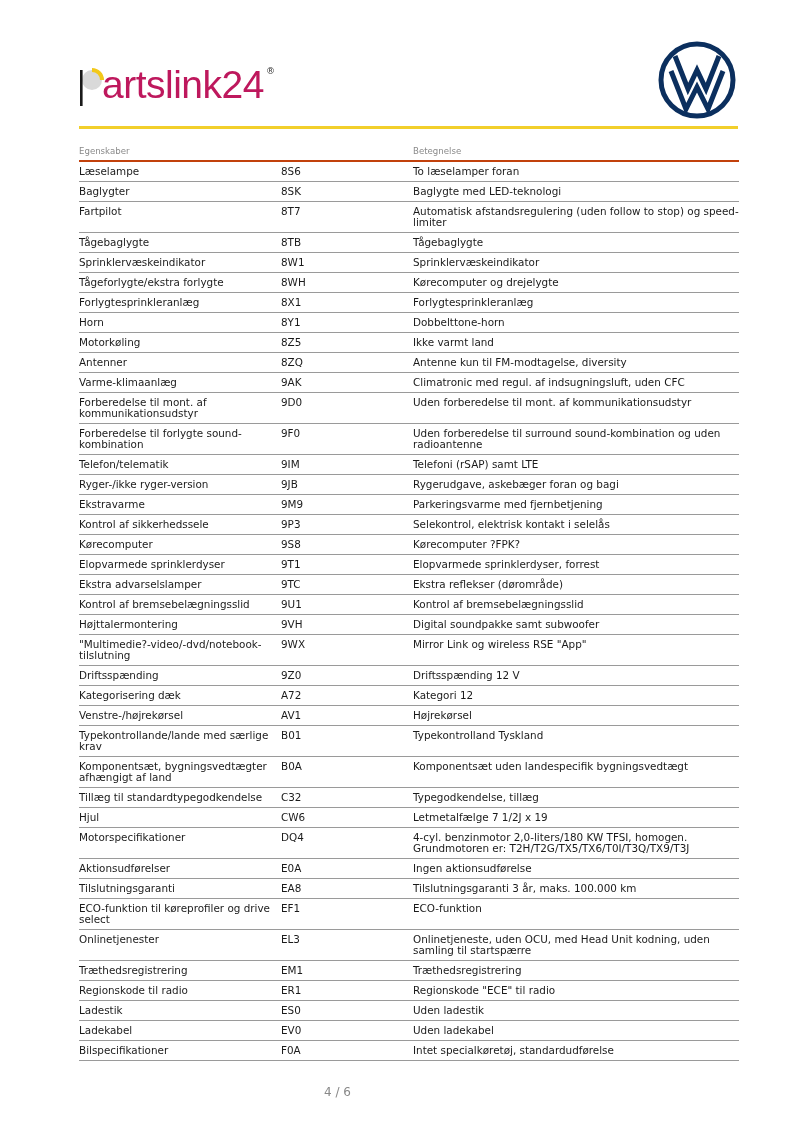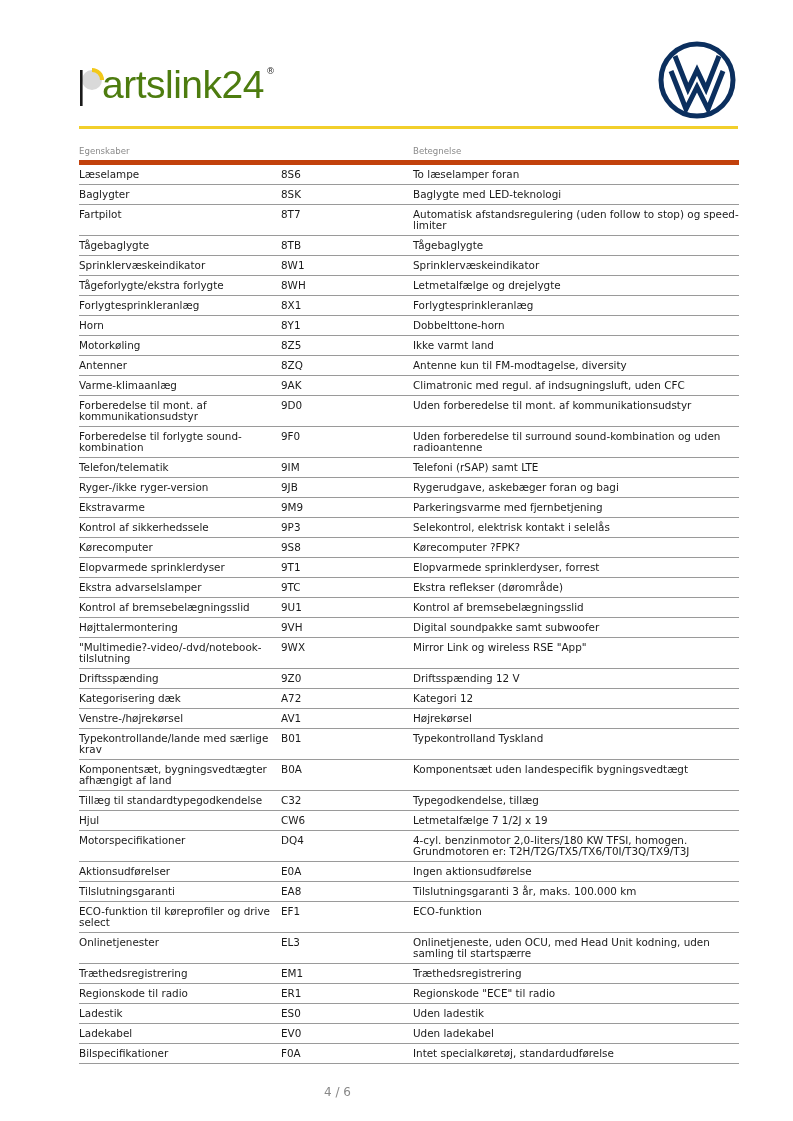--- a/index.html
+++ b/index.html
@@ -7,34 +7,34 @@
       width: 793px; height: 1121px; position: relative; overflow: hidden;
       font-family: "DejaVu Sans", sans-serif; color: #1a1a1a;
     }
     .logo {
       position: absolute; left: 78px; top: 62px; height: 50px;
       display: flex; align-items: flex-start;
     }
     .logo-p { width: 26px; height: 46px; position: relative; }
     .logo-text {
       font-family: "Liberation Sans", sans-serif; font-size: 39px; letter-spacing: -0.5px;
-      color: #4d7c0f; line-height: 46px; margin-left: -2px;
+      color: #be185d; line-height: 46px; margin-left: -2px;
     }
     .logo-reg { font-size: 9px; margin-left: 2px; margin-top: 4px; color: #333; }
     .vw-logo { position: absolute; left: 657px; top: 40px; width: 80px; height: 80px; }
     .yellow-rule {
       position: absolute; left: 79px; top: 126px; width: 659px; height: 3px; background: #f2cf2b;
     }
     table.spec {
       position: absolute; left: 79px; top: 145px; width: 660px;
       border-collapse: collapse; font-size: 10.4px; line-height: 11px;
     }
     table.spec th {
       font-weight: normal; color: #8a8a8a; text-align: left; font-size: 8.6px;
-      padding: 1px 0 3px 0; border-bottom: 5px solid #c2410c;
+      padding: 1px 0 3px 0; border-bottom: 2px solid #c2410c;
     }
     table.spec td {
       padding: 4px 0 4px 0; vertical-align: top; border-bottom: 1px solid #9a9a9a;
     }
     table.spec tr.two td { height: 22px; }
     col.c1 { width: 202px; }
     col.c2 { width: 132px; }
     .page-num {
       position: absolute; left: 0; width: 675px; top: 1085px; text-align: center;
       font-size: 12px; color: #888;
@@ -96,21 +96,21 @@
         <td>Tågebaglygte</td>
       </tr>
       <tr>
         <td>Sprinklervæskeindikator</td>
         <td>8W1</td>
         <td>Sprinklervæskeindikator</td>
       </tr>
       <tr>
         <td>Tågeforlygte/ekstra forlygte</td>
         <td>8WH</td>
-        <td>Letmetalfælge og drejelygte</td>
+        <td>Kørecomputer og drejelygte</td>
       </tr>
       <tr>
         <td>Forlygtesprinkleranlæg</td>
         <td>8X1</td>
         <td>Forlygtesprinkleranlæg</td>
       </tr>
       <tr>
         <td>Horn</td>
         <td>8Y1</td>
         <td>Dobbelttone-horn</td>

